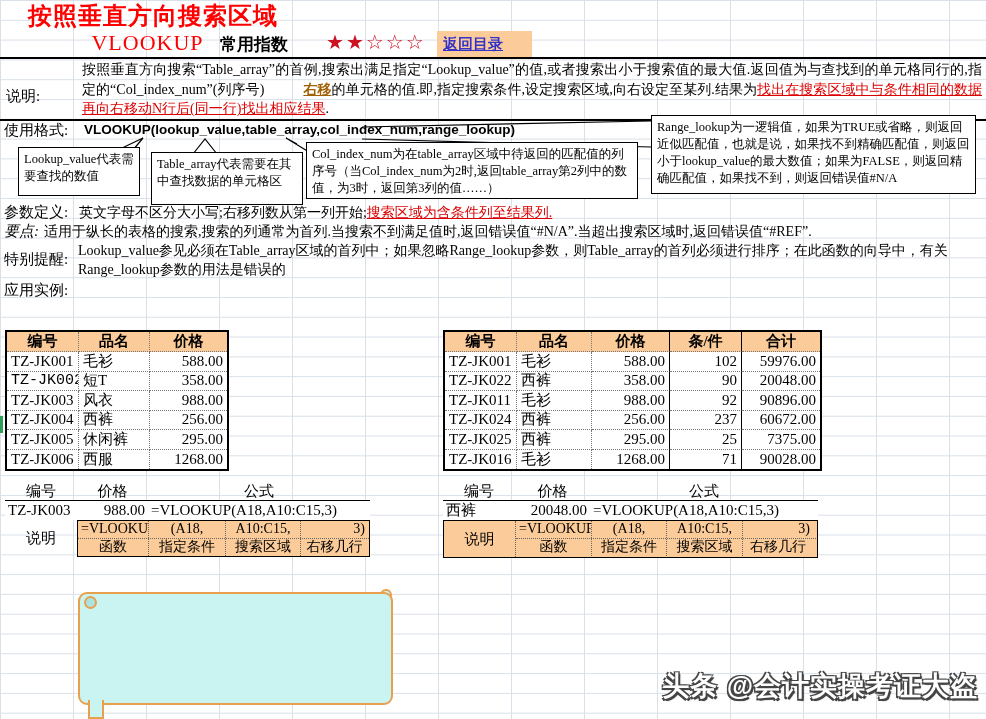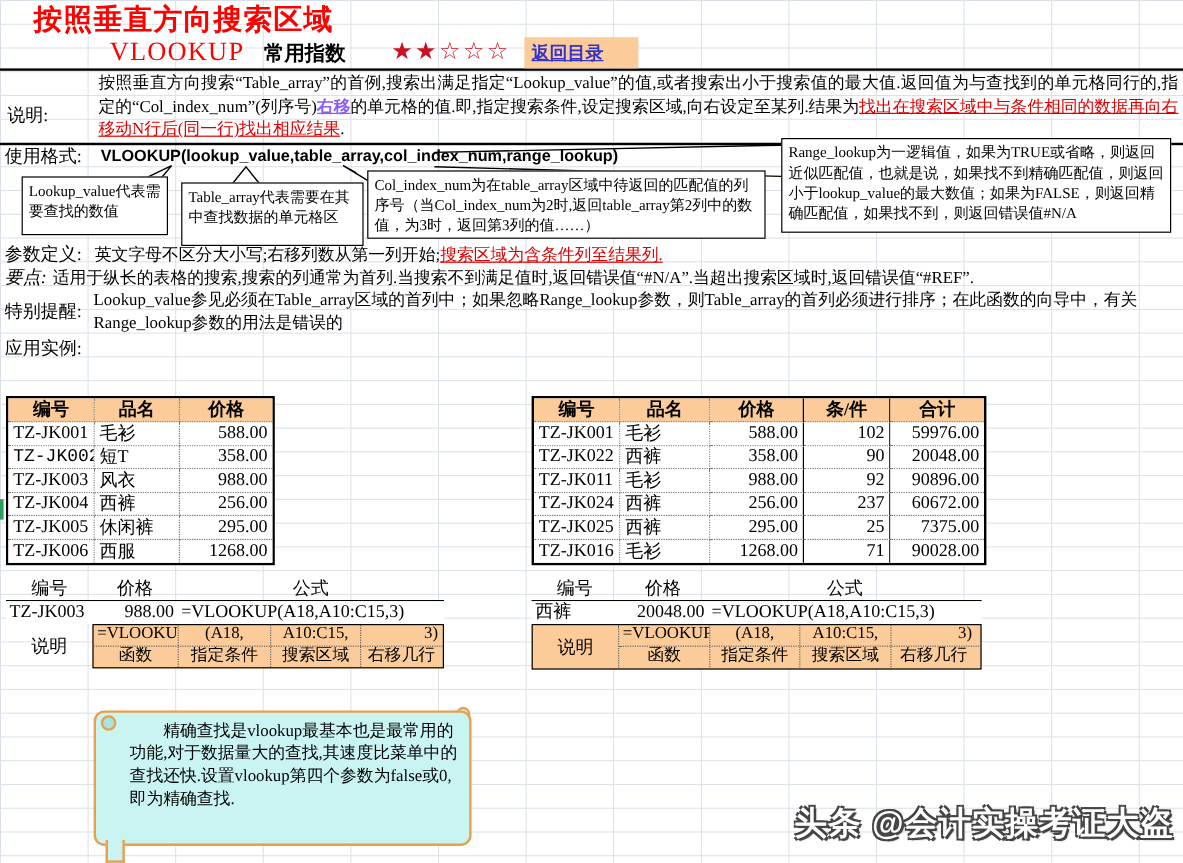--- a/index.html
+++ b/index.html
@@ -23,21 +23,21 @@
   .fn-name { left:75px; top:30px; width:145px; text-align:center; font-size:22px; color:#ff0000; font-family:"Liberation Serif",serif; letter-spacing:1px; }
   .idx-label { left:220px; top:33px; font-size:17px; font-weight:bold; font-family:"Liberation Sans",sans-serif; }
   .stars { left:326px; top:30px; font-size:20px; color:#cc1122; letter-spacing:2px; }
   .back-cell { left:437px; top:31px; width:95px; height:26px; background:#fbcc99; display:flex; align-items:center; padding-left:6px; }
   .back-link { color:#3333cc; font-size:15px; font-weight:bold; text-decoration:underline; cursor:pointer; }
 
   
   .row-label { font-size:15px; color:#000; }
   .desc-text { left:82px; top:60px; width:900px; font-size:14px; line-height:19.6px; text-align:justify; }
   .red-u { color:#dd0000; text-decoration:underline; }
-  .red-bu { color:#8b5cf6; font-weight:bold; text-decoration:underline; }
+  .red-bu { color:#a16207; font-weight:bold; text-decoration:underline;padding-left:39px; }
 
   .usage-formula { left:84px; top:122px; font-size:13.5px; font-weight:bold; font-family:"Liberation Sans",sans-serif; }
 
   .callout { position:absolute; background:#fff; border:1px solid #000; font-size:12.5px; line-height:17px; padding:3px 5px; }
 
   .param-text { font-size:14px; }
 
   
   .xl-table { position:absolute; border:2px solid #000; background:#fff; }
   .tr { display:flex; }
@@ -269,18 +269,17 @@
         <div class="f-cell t-c" style="width:75px;">指定条件</div>
         <div class="f-cell t-c" style="width:76px;">搜索区域</div>
         <div class="f-cell t-c" style="width:70px;">右移几行</div>
       </div>
     </div>
   </div>
 </div>
 
 <div class="abs scroll-curl-tr"></div>
 <div class="abs scroll-note">
-  <p>精确查找是vlookup最基本也是最常用的功能,对于数据量大的查找,其速度比菜单中的查找还快.设置vlookup第四个参数为false或0,即为精确查找.</p>
 </div>
 <div class="abs scroll-curl-top"></div>
 <div class="abs scroll-ribbon"></div>
 
 <div class="abs watermark">头条 @会计实操考证大盗</div>
 
 </body></html>

